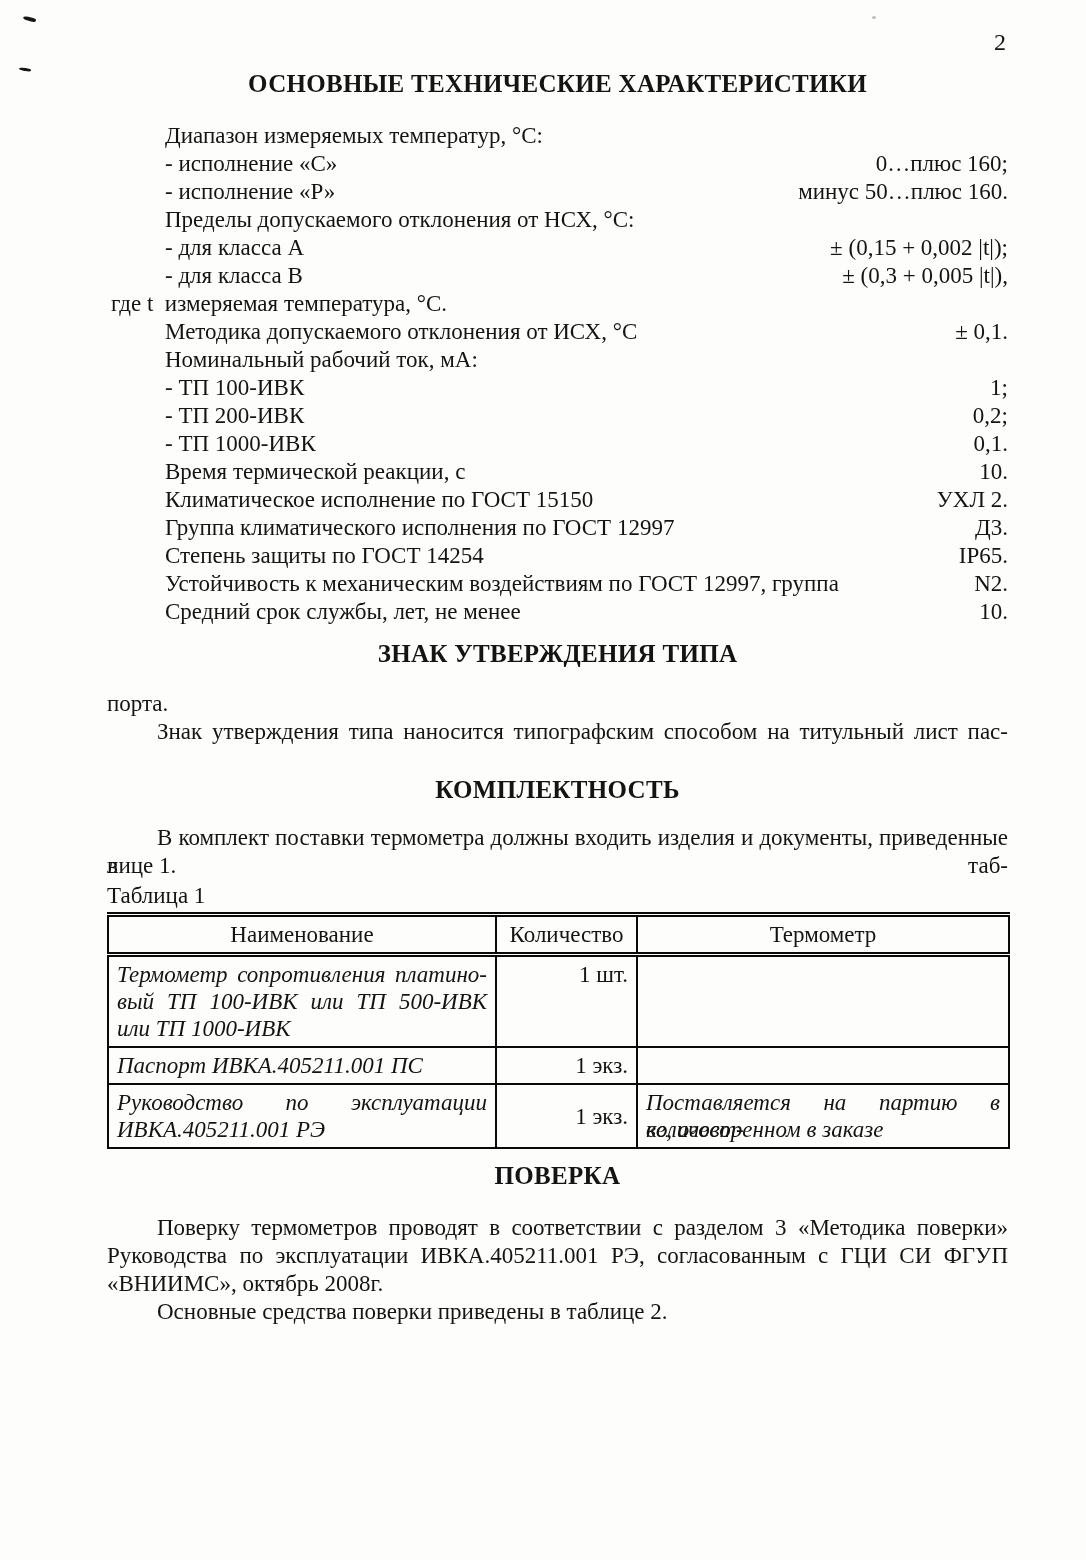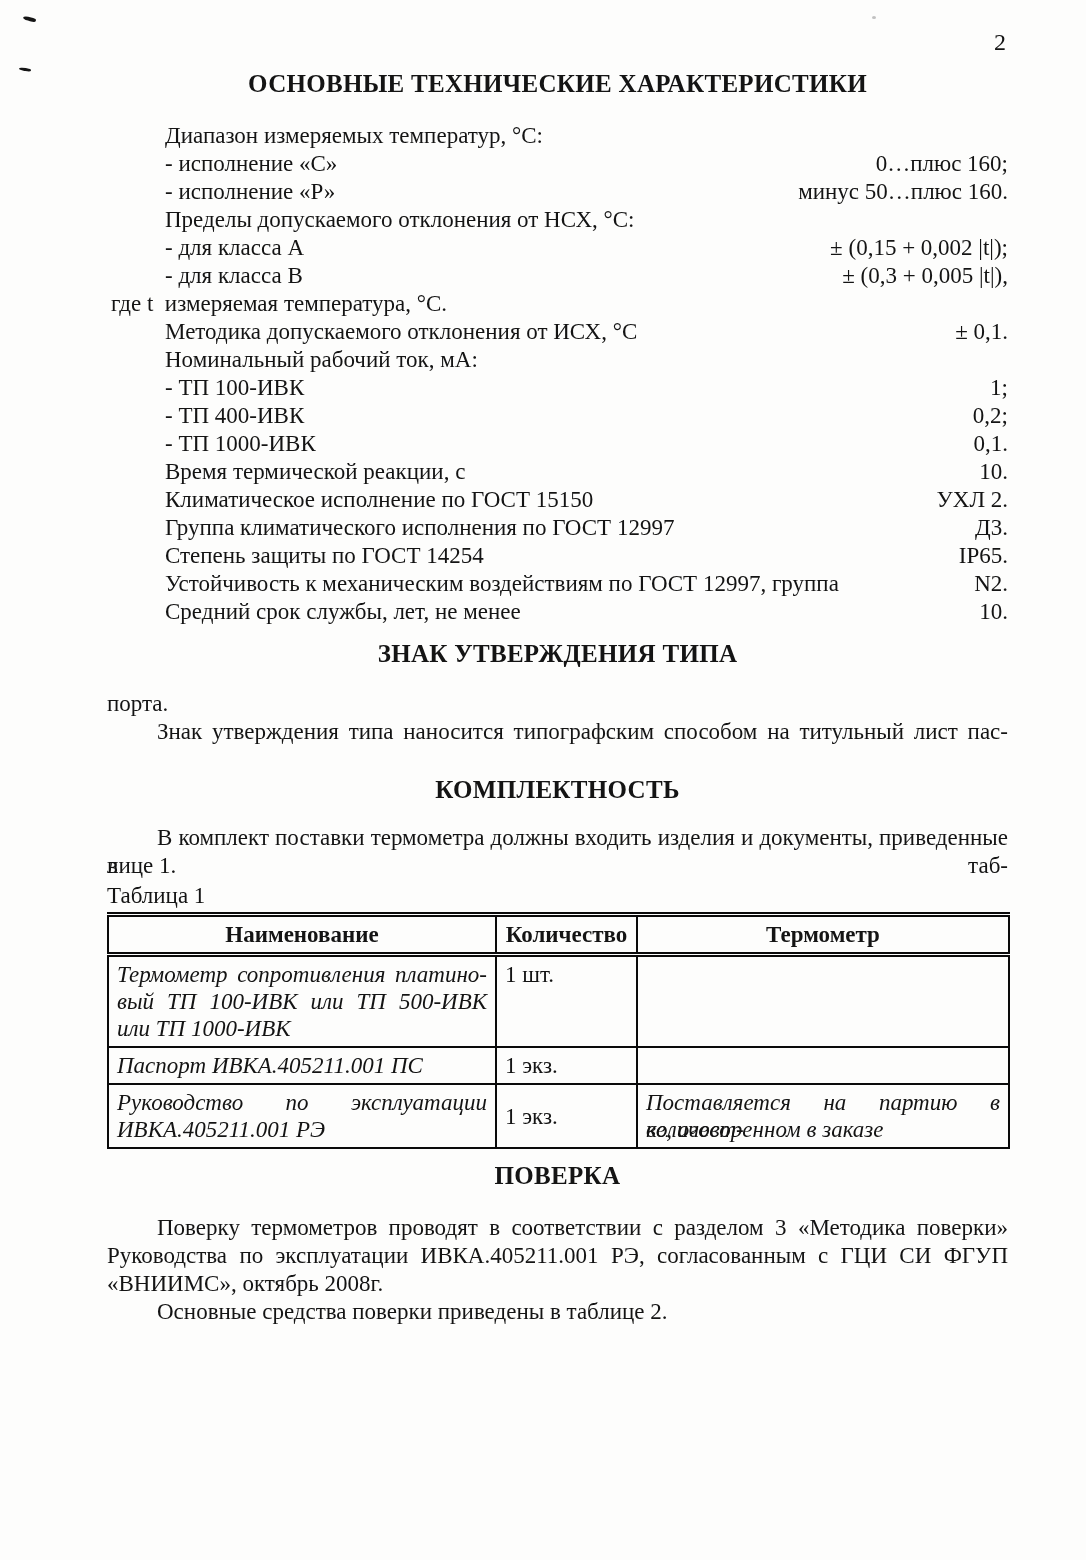--- a/index.html
+++ b/index.html
@@ -59,27 +59,27 @@
     margin-top: 2px;
     table-layout: fixed;
     font-size: 23px;
     line-height: 27px;
   }
   table.comp, .comp td { border: 2px solid #0a0a0a; }
   .comp th {
     border: 2px solid #0a0a0a;
     border-top: 5px double #0a0a0a;
     border-bottom: 5px double #0a0a0a;
-    font-weight: bold;
+    font-weight: normal;
     text-align: center;
     padding: 4px 6px;
   }
   .comp td { padding: 4px 8px; vertical-align: middle; }
   .comp td.top { vertical-align: top; }
-  .c-qty { text-align: left; }
+  .c-qty { text-align: right; }
   .comp .line { height: 27px; font-style: italic; }
 
   .artifact { position: absolute; background: #151515; }
   .a1 { left: 23px; top: 17px; width: 13px; height: 4px; border-radius: 70% 30% 50% 50%; transform: rotate(17deg); }
   .a2 { left: 19px; top: 68px; width: 12px; height: 3px; border-radius: 60% 40% 50% 50%; transform: rotate(10deg); }
   .dot { position: absolute; left: 872px; top: 16px; width: 4px; height: 3px; background: #9a9a9a; border-radius: 50%; opacity: .6; }
 </style>
 </head>
 <body>
 
@@ -129,21 +129,21 @@
         </div>
       <div class="spec-row">
           <span class="spec-label">Номинальный рабочий ток, мА:</span>
           <span class="spec-value"></span>
         </div>
       <div class="spec-row">
           <span class="spec-label">- ТП 100-ИВК</span>
           <span class="spec-value">1;</span>
         </div>
       <div class="spec-row">
-          <span class="spec-label">- ТП 400-ИВК</span>
+          <span class="spec-label">- ТП 200-ИВК</span>
           <span class="spec-value">0,2;</span>
         </div>
       <div class="spec-row">
           <span class="spec-label">- ТП 1000-ИВК</span>
           <span class="spec-value">0,1.</span>
         </div>
       <div class="spec-row">
           <span class="spec-label">Время термической реакции, с</span>
           <span class="spec-value">10.</span>
         </div>

